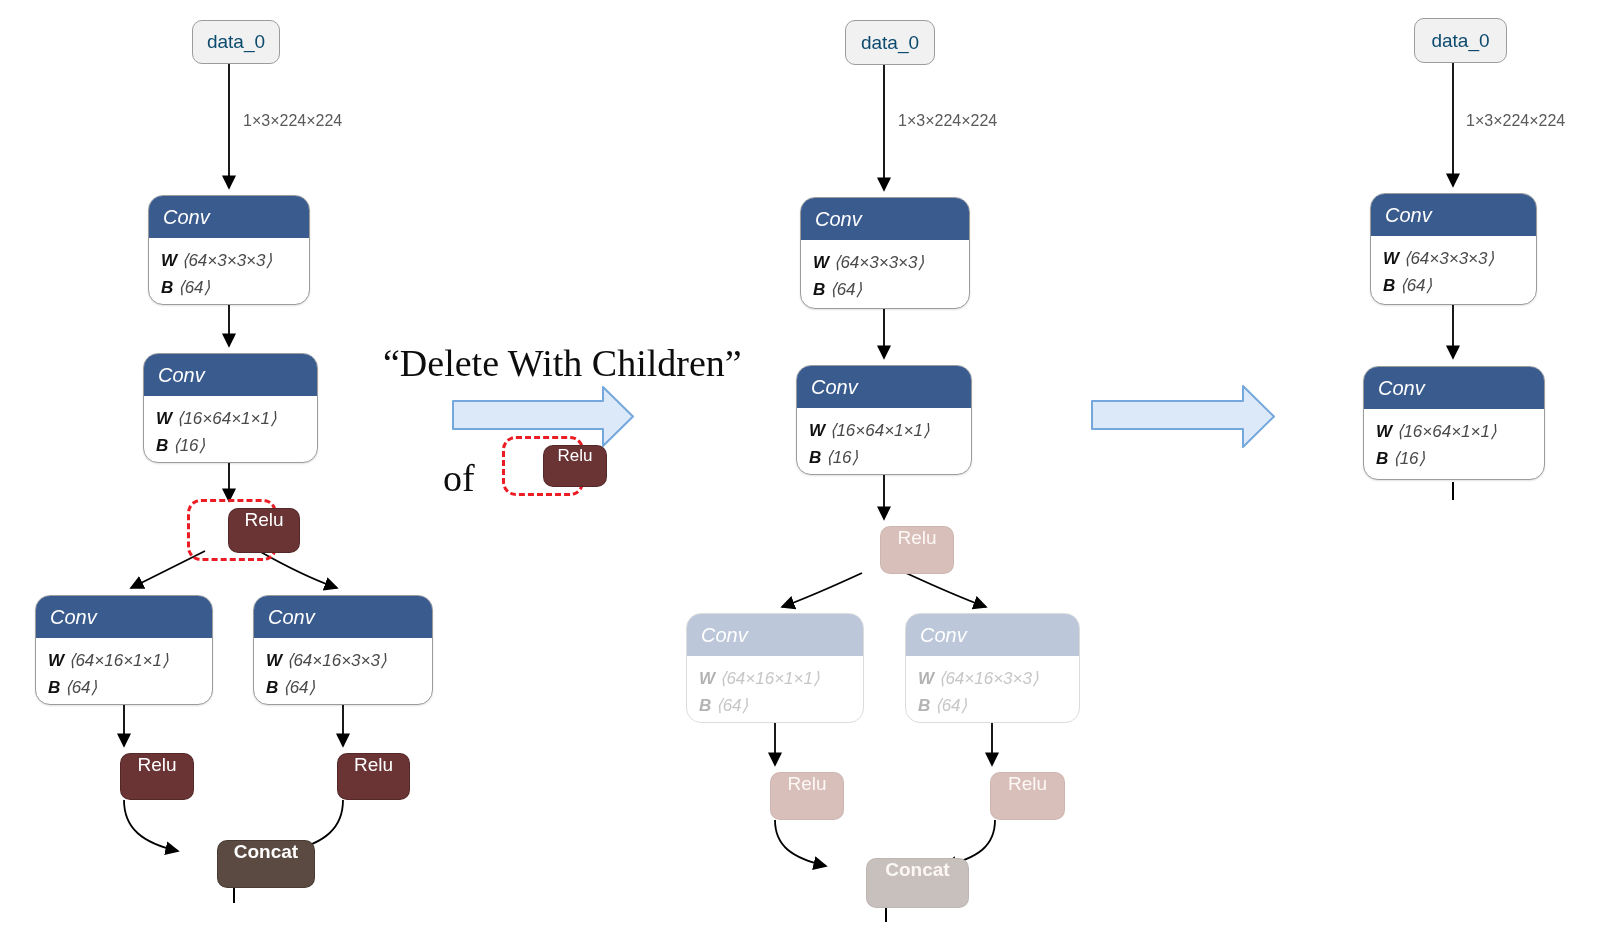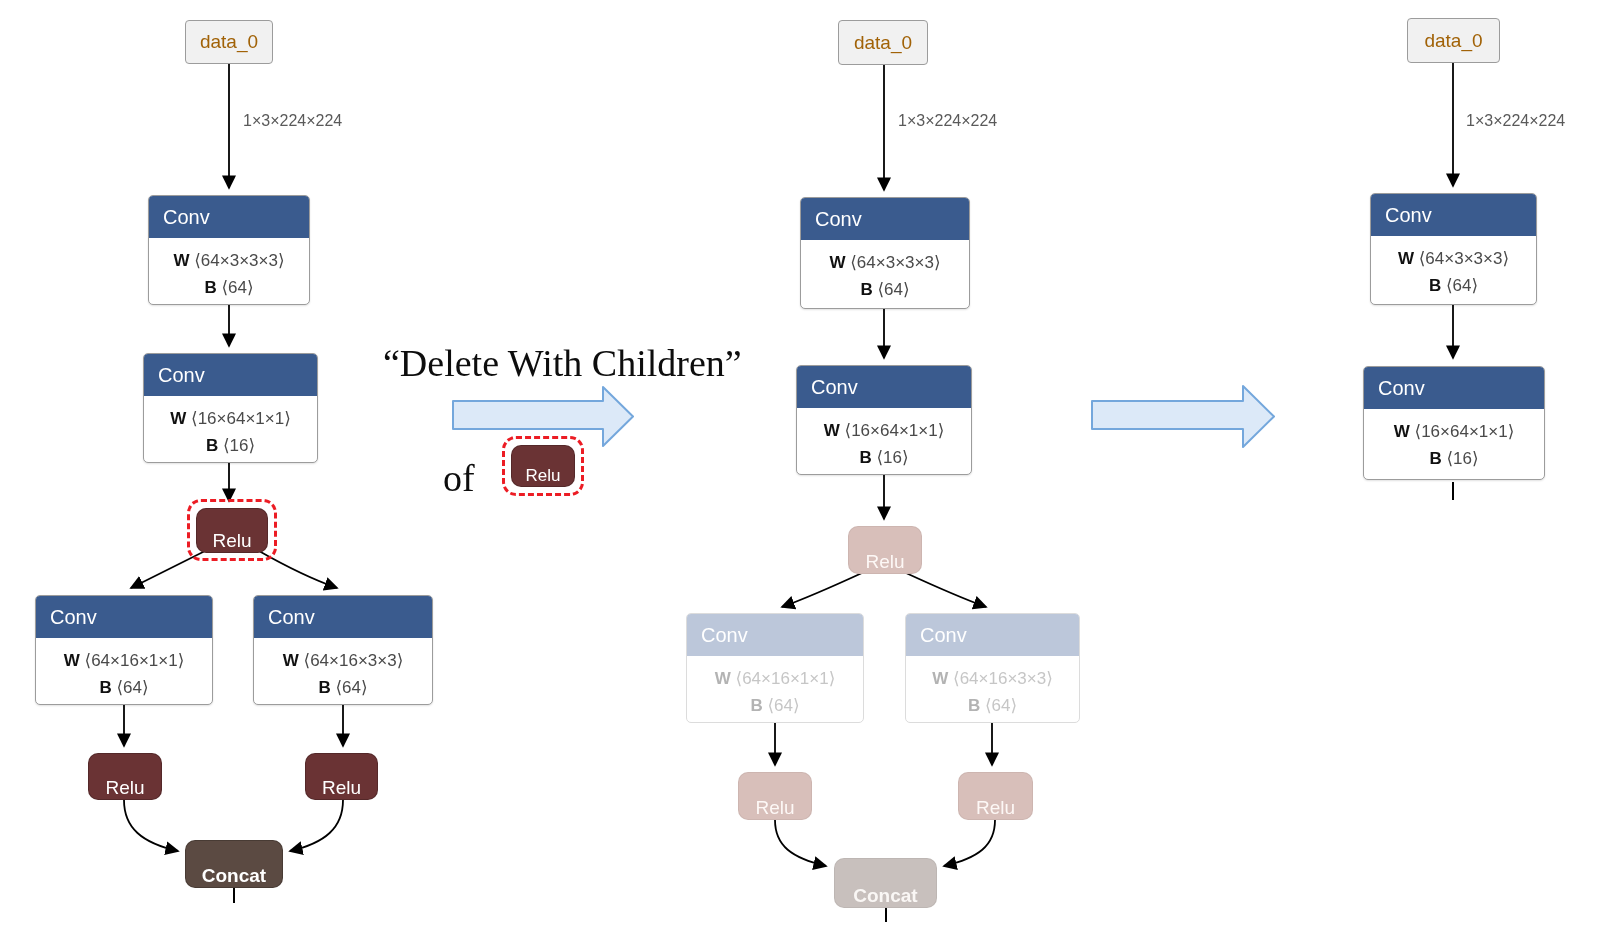--- a/index.html
+++ b/index.html
@@ -8,38 +8,39 @@
     font-family:"Liberation Sans",sans-serif;
   }
   
   #edges{position:absolute;left:0;top:0;pointer-events:none;}
   .edge{stroke:var(--edge-color);stroke-width:1.8;fill:none;marker-end:url(#ah);}
   .stub{stroke:var(--edge-color);stroke-width:2;fill:none;}
   .block-arrow{fill:var(--block-arrow-fill);stroke:var(--block-arrow-stroke);stroke-width:2;stroke-linejoin:round;}
   
   .node{position:absolute;box-sizing:border-box;}
   .input-node{
-    background:var(--input-fill);border:1px solid var(--node-border);border-radius:4px;
+    background:var(--input-fill);border:1px solid var(--node-border);border-radius:10px;
     display:flex;align-items:center;justify-content:center;
-    font-size:19px;color:#a16207;
+    font-size:19px;color:#0c4a6e;margin-left:7px;
   }
   .conv-node{
-    background:#fff;border:1px solid var(--node-border);border-radius:5px;overflow:hidden;
+    background:#fff;border:1px solid var(--node-border);border-radius:15px;overflow:hidden;
     box-shadow:0 1px 2px rgba(0,0,0,0.12);
+    font-style:italic;
   }
   .conv-header{
     background:var(--conv-header);color:#fff;font-size:20px;
     padding:8px 0 8px 14px;height:26px;line-height:26px;
   }
-  .conv-body{padding:9px 12px 0 12px;font-size:17px;line-height:27px;text-align:center;}
+  .conv-body{padding:9px 12px 0 12px;font-size:17px;line-height:27px;}
   .pkey{font-weight:bold;color:#111;}
   .pval{color:#4a4a4a;}
   .pill{
-    border-radius:10px;display:flex;align-items:flex-end;justify-content:center;
-    color:#fff;font-size:19px;border:1px solid rgba(0,0,0,0.2);
+    border-radius:10px;display:flex;align-items:flex-start;justify-content:center;
+    color:#fff;font-size:19px;border:1px solid rgba(0,0,0,0.2);margin-left:32px;
   }
   .relu-node{background:var(--relu-fill);}
   .concat-node{background:var(--concat-fill);font-weight:bold;}
   
   .conv-node.faded{border-color:#dcdcdc;box-shadow:none;}
   .conv-node.faded .conv-header{background:var(--faded-conv-header);}
   .conv-node.faded .pkey{color:#b3b3b3;}
   .conv-node.faded .pval{color:#c6c6c6;}
   .relu-node.faded{background:var(--faded-relu-fill);border-color:rgba(0,0,0,0.05);color:#fdf8f6;}
   .concat-node.faded{background:var(--faded-concat-fill);border-color:rgba(0,0,0,0.05);color:#faf7f5;}

